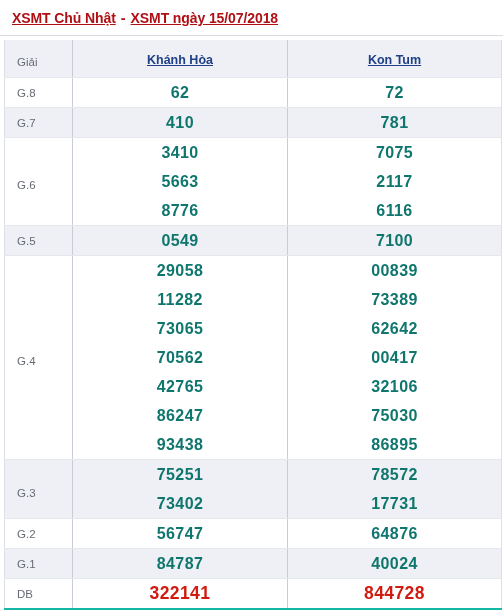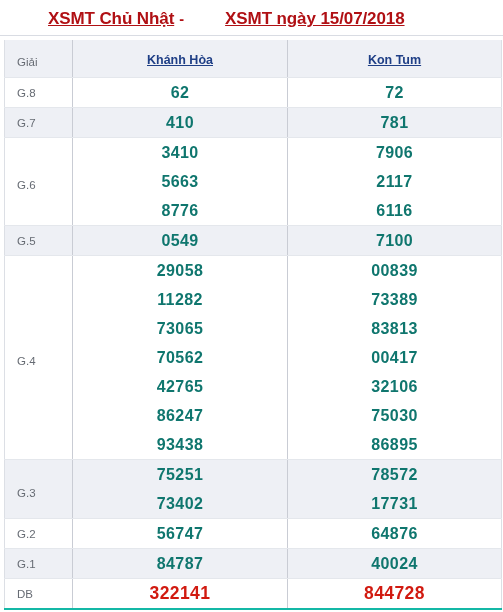--- a/index.html
+++ b/index.html
@@ -25,26 +25,25 @@
   
   .title-bar {
     height: 36px;
     box-sizing: border-box;
     padding: 9px 0 0 12px;
     border-bottom: 1px solid #d9dce3;
     background: #ffffff;
     white-space: nowrap;
   }
   .title-link {
-    font-size: 17px;
+    font-size: 14px;
     font-weight: bold;
     color: #b01014;
     text-decoration: underline;
     letter-spacing: -0.1px;
-    margin-left: 36px;
   }
   .title-sep {
     font-size: 14.5px;
     font-weight: bold;
     color: #b01014;
     text-decoration: none;
     padding: 0 1px;
   }
 
   
@@ -180,21 +179,21 @@
           </td>
         </tr>
         <tr class="row-white">
           <td class="prize-col">G.6</td>
           <td class="num-cell prov-col-1">
             <div class="num-line">3410</div>
             <div class="num-line">5663</div>
             <div class="num-line">8776</div>
           </td>
           <td class="num-cell">
-            <div class="num-line">7906</div>
+            <div class="num-line">7075</div>
             <div class="num-line">2117</div>
             <div class="num-line">6116</div>
           </td>
         </tr>
         <tr class="row-alt row-h-single">
           <td class="prize-col single-line">G.5</td>
           <td class="num-cell prov-col-1">
             <div class="num-line">0549</div>
           </td>
           <td class="num-cell">
@@ -208,21 +207,21 @@
             <div class="num-line">11282</div>
             <div class="num-line">73065</div>
             <div class="num-line">70562</div>
             <div class="num-line">42765</div>
             <div class="num-line">86247</div>
             <div class="num-line">93438</div>
           </td>
           <td class="num-cell">
             <div class="num-line">00839</div>
             <div class="num-line">73389</div>
-            <div class="num-line">83813</div>
+            <div class="num-line">62642</div>
             <div class="num-line">00417</div>
             <div class="num-line">32106</div>
             <div class="num-line">75030</div>
             <div class="num-line">86895</div>
           </td>
         </tr>
         <tr class="row-alt">
           <td class="prize-col">G.3</td>
           <td class="num-cell prov-col-1">
             <div class="num-line">75251</div>

